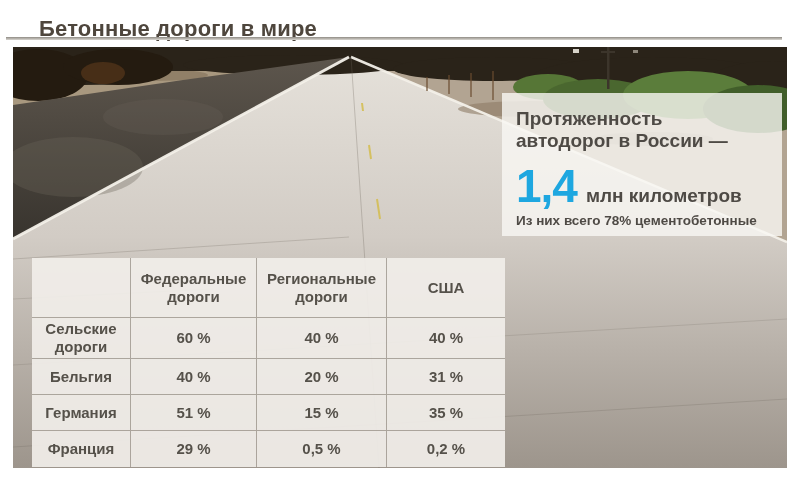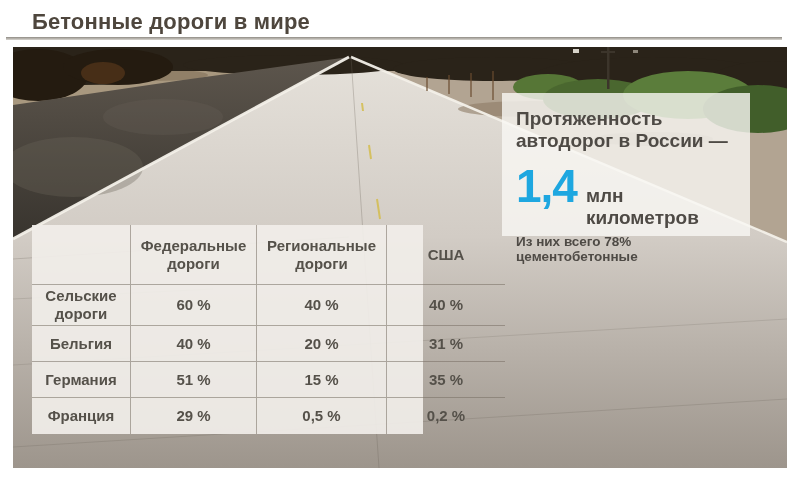--- a/index.html
+++ b/index.html
@@ -3,48 +3,48 @@
 <meta charset="utf-8">
 <style>
   html,body { margin:0; padding:0; background:#ffffff; }
   body {
     width:800px; height:487px; position:relative; overflow:hidden;
     font-family:"Liberation Sans","DejaVu Sans",sans-serif;
   }
   .slide { position:absolute; inset:0; background:#ffffff; }
 
   .slide-title {
-    position:absolute; left:28px; top:5px; margin:4px;
+    position:absolute; left:28px; top:5px; margin:11px;
     font-size:22px; line-height:26px; font-weight:bold;
     color:#4e463d; letter-spacing:0.2px;
   }
   .title-rule {
     position:absolute; left:6px; top:37px; width:776px; height:3px;
     background:linear-gradient(#8f8b84,#d8d5d0);
   }
 
   .photo {
     position:absolute; left:13px; top:47px; width:774px; height:421px;
     overflow:hidden; background:#cfc9c2;
   }
   .photo svg { position:absolute; left:0; top:0; display:block; }
 
   .infobox {
-    position:absolute; left:489px; top:46px; width:248px; height:143px;
+    position:absolute; left:489px; top:46px; width:280px; height:143px;
     background:rgba(249,247,244,0.80);
     box-sizing:border-box; padding:15px 14px 0 14px;
   }
   .ib-line { font-size:19px; line-height:22px; font-weight:bold; color:#4e4a45; }
   .ib-big  { margin-top:12px; display:flex; align-items:baseline; gap:9px; }
   .big-num { font-size:46px; line-height:44px; font-weight:bold; letter-spacing:-1px; color:#1ea7e0; }
   .big-unit{ font-size:19px; font-weight:bold; color:#4e4a45; }
   .ib-note { margin-top:5px; font-size:13.5px; font-weight:bold; color:#4e4a45; }
 
   .stats {
-    position:absolute; left:19px; top:178px; width:391px; height:209px;
+    position:absolute; left:19px; top:211px; width:473px; height:209px;
     background:rgba(241,238,233,0.92);
     display:grid;
     grid-template-columns:99px 126px 130px 118px;
     grid-template-rows:60px repeat(4, 1fr);
   }
   .cell {
     box-sizing:border-box; padding:2px 6px;
     display:flex; align-items:center; justify-content:center;
     text-align:center; font-size:15px; line-height:1.2;
     font-weight:bold; color:#55514a;

